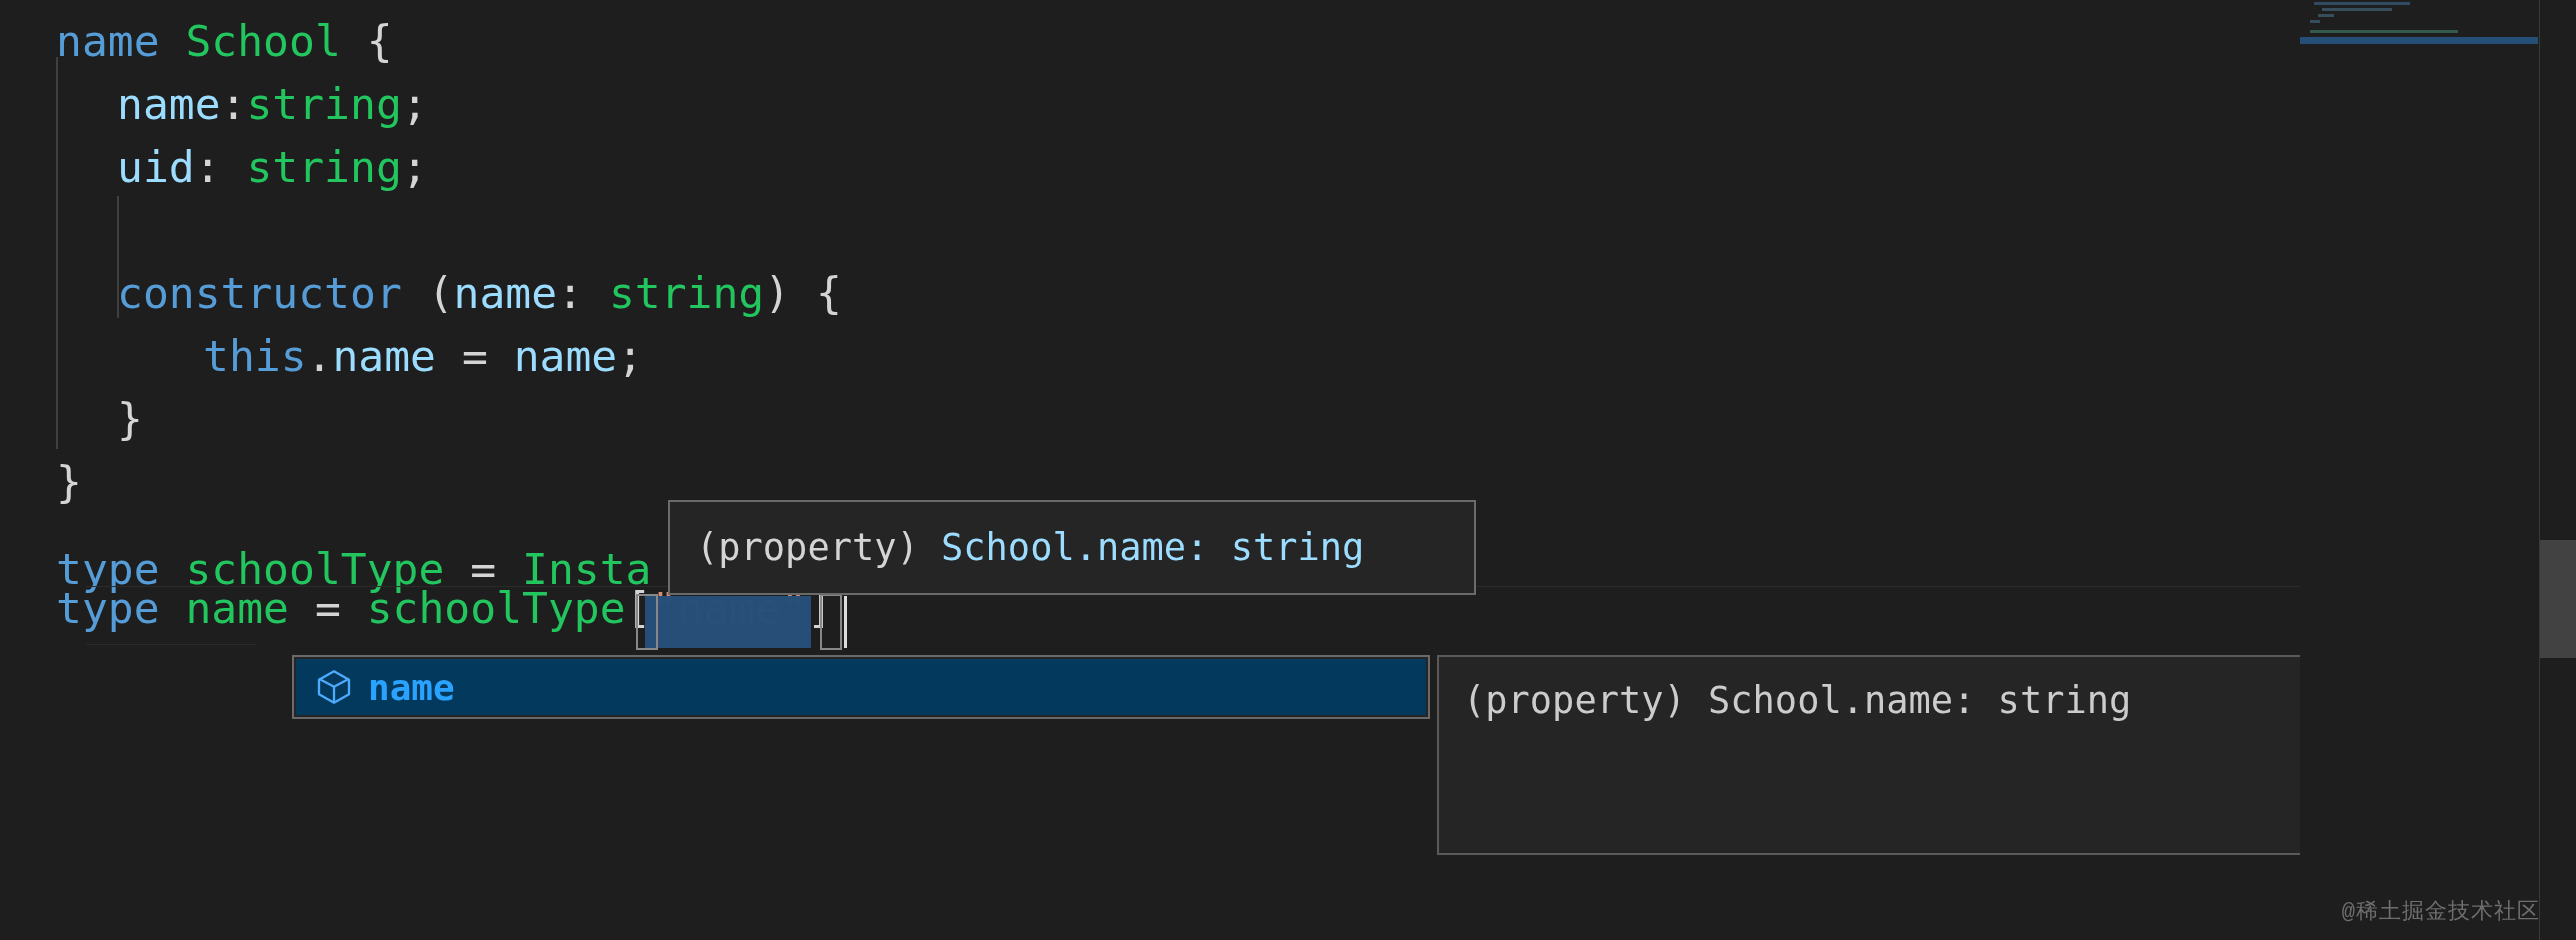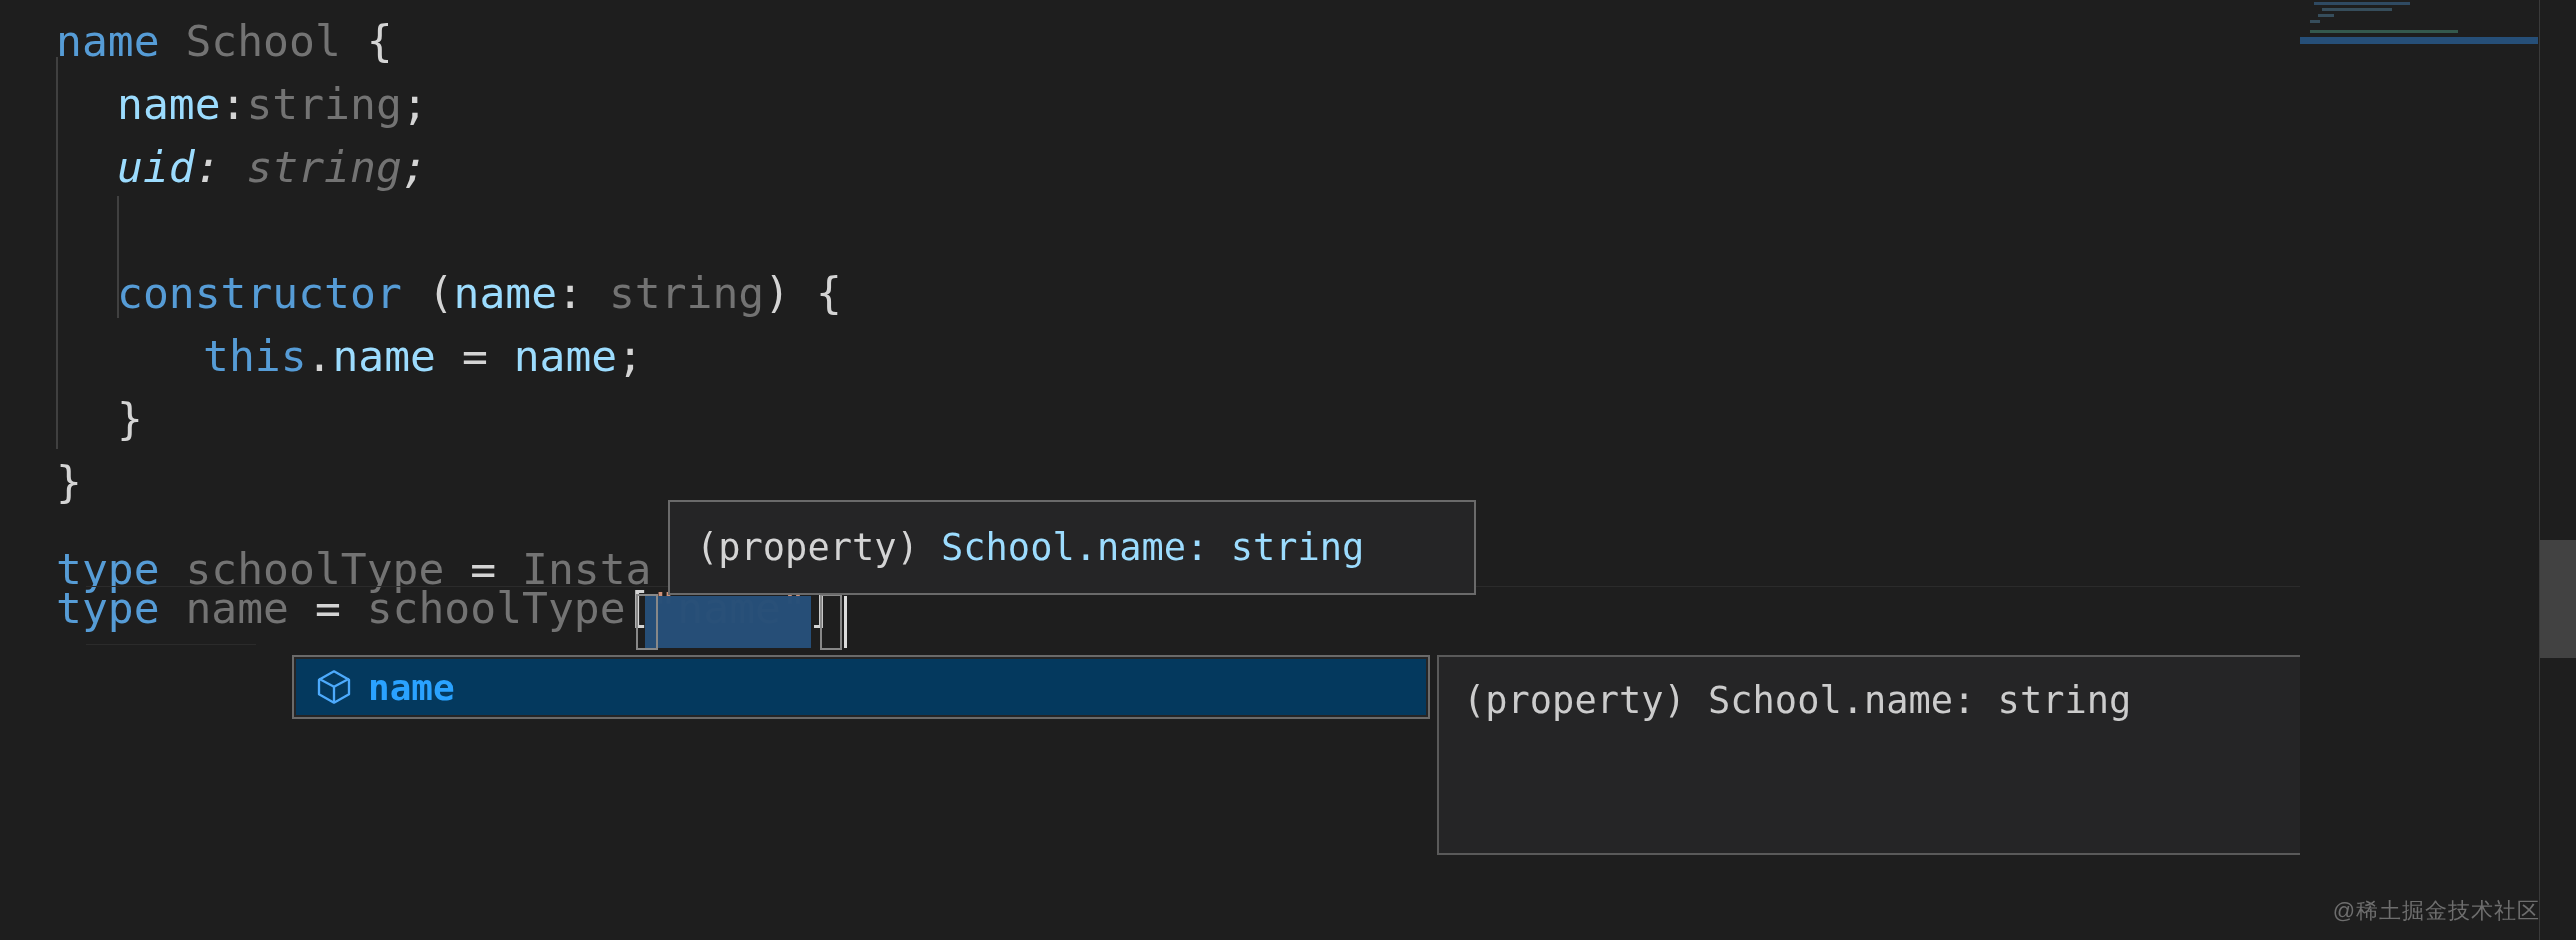--- a/index.html
+++ b/index.html
@@ -9,21 +9,21 @@
   
   #editor{position:absolute;inset:0;background:#1e1e1e;}
 
   .code-layer{position:absolute;left:0;top:0;width:2420px;}
   .line{position:absolute;left:0;height:63px;line-height:63px;
         white-space:pre;font-size:43px;color:#d4d4d4;letter-spacing:0px;}
   .line span{white-space:pre;}
 
   
   .kw      {color:#569cd6;}   
-  .type-g  {color:#737373;}   
+  .type-g  {color:#22c55e;}   
   .var     {color:#9cdcfe;}   
   .punc    {color:#d4d4d4;}
   .str     {color:#ce9178;}
   .op      {color:#d4d4d4;}
 
   
   .guide{position:absolute;width:2px;background:#404040;}
 
   
   .bracket-box{position:absolute;border:2px solid #888888;box-sizing:border-box;}
@@ -65,37 +65,37 @@
 
   
   #scroll-track{position:absolute;right:0;top:0;width:36px;height:940px;background:#1e1e1e;}
   #scroll-thumb{position:absolute;right:0;top:540px;width:36px;height:118px;background:#424242;}
 
   
   .hshadow{position:absolute;height:1px;background:#2b2b2b;}
 
   
   #watermark{position:absolute;right:36px;bottom:14px;font-size:22px;color:#6e6e6e;
-             font-family:Liberation Sans, sans-serif;letter-spacing:1px;}
+             font-family:Liberation Mono, monospace;letter-spacing:1px;}
 
   
   .caret{position:absolute;width:3px;background:#dcdcdc;}
 </style>
 </head>
 <body>
 
 <div id="editor">
 
   <div class="guide" style="left:56px;top:57px;height:392px;"></div>
   <div class="guide" style="left:117px;top:196px;height:122px;"></div>
 
   <div class="code-layer" id="code-layer">
       <div class="line" style="top: 10px; left: 56px;"><span class="kw">name</span><span class="punc"> </span><span class="type-g">School</span><span class="punc"> {</span></div>
       <div class="line" style="top: 73px; left: 117px;"><span class="var">name</span><span class="punc">:</span><span class="type-g">string</span><span class="punc">;</span></div>
-      <div class="line" style="top: 136px; left: 117px; font-style: italic;"><span class="var">uid</span><span class="punc">: </span><span class="type-g">string</span><span class="punc">;</span></div>
+      <div class="line" style="top: 136px; left: 117px;"><span class="var">uid</span><span class="punc">: </span><span class="type-g">string</span><span class="punc">;</span></div>
       <div class="line" style="top: 199px; left: 117px;"></div>
       <div class="line" style="top: 262px; left: 117px;"><span class="kw">constructor</span><span class="punc"> (</span><span class="var">name</span><span class="punc">: </span><span class="type-g">string</span><span class="punc">) {</span></div>
       <div class="line" style="top: 325px; left: 178px; margin-left: 25px;"><span class="kw">this</span><span class="punc">.</span><span class="var">name</span><span class="op"> = </span><span class="var">name</span><span class="punc">;</span></div>
       <div class="line" style="top: 388px; left: 117px;"><span class="punc">}</span></div>
       <div class="line" style="top: 451px; left: 56px;"><span class="punc">}</span></div>
       <div class="line" style="top: 538px; left: 56px;"><span class="kw">type</span><span class="punc"> </span><span class="type-g">schoolType</span><span class="op"> = </span><span class="type-g">Insta</span></div>
       <div class="line" style="top: 577px; left: 56px;"><span class="kw">type</span><span class="punc"> </span><span class="type-g">name</span><span class="op"> = </span><span class="type-g">schoolType</span><span class="punc">[</span><span class="str">"name"</span><span class="punc">]</span></div>
     </div>
 
   <div class="inline-sel" style="left:645px;top:596px;width:166px;height:52px;"></div>

